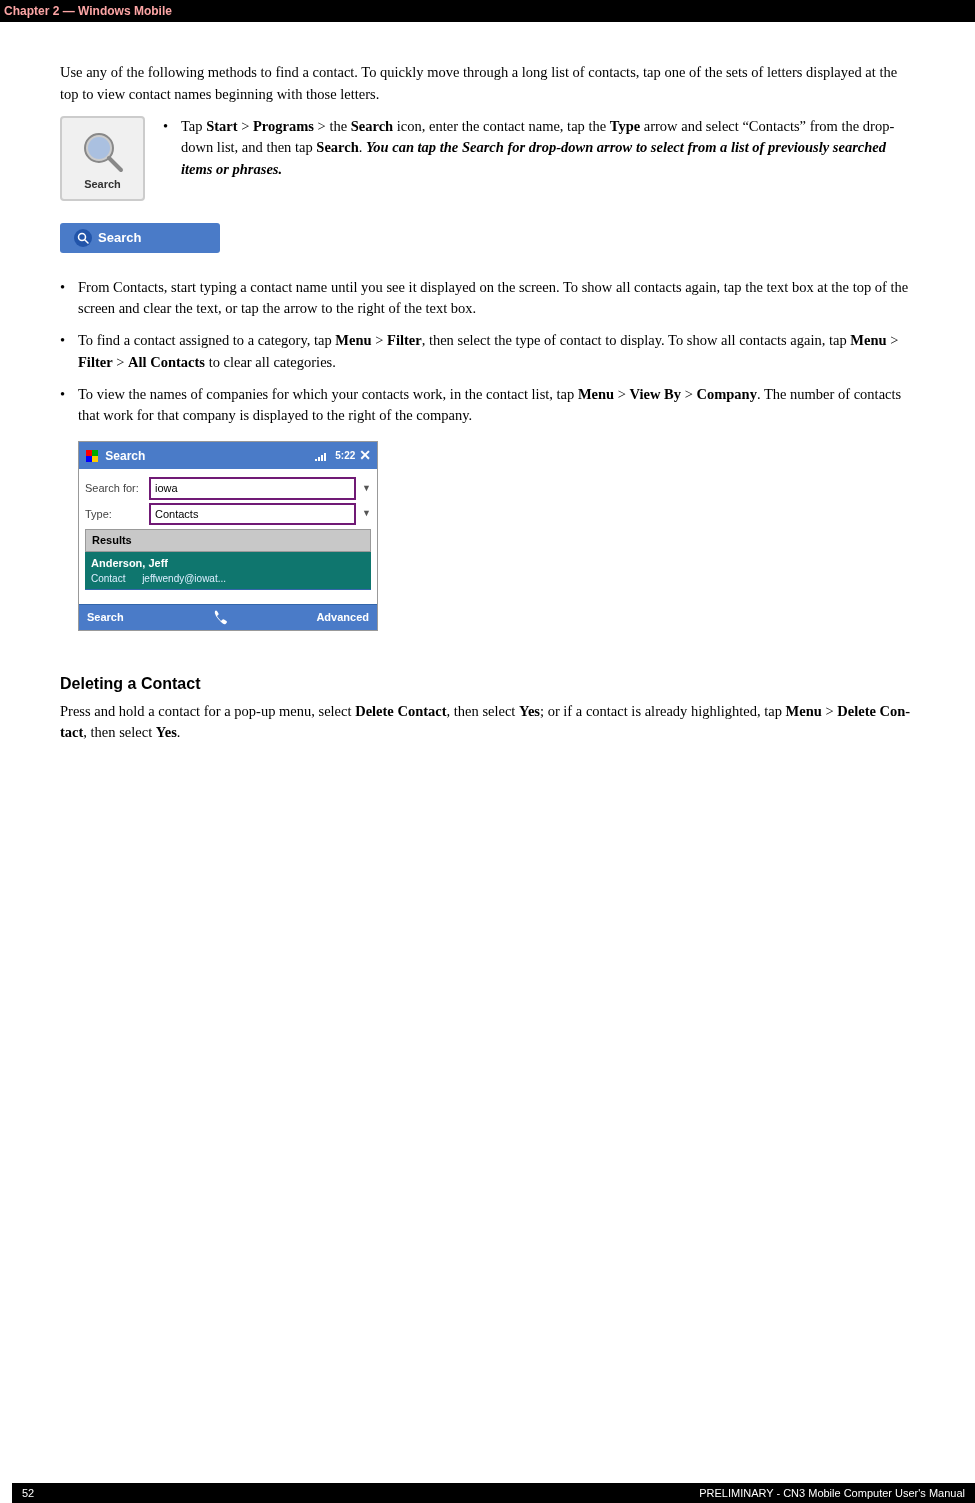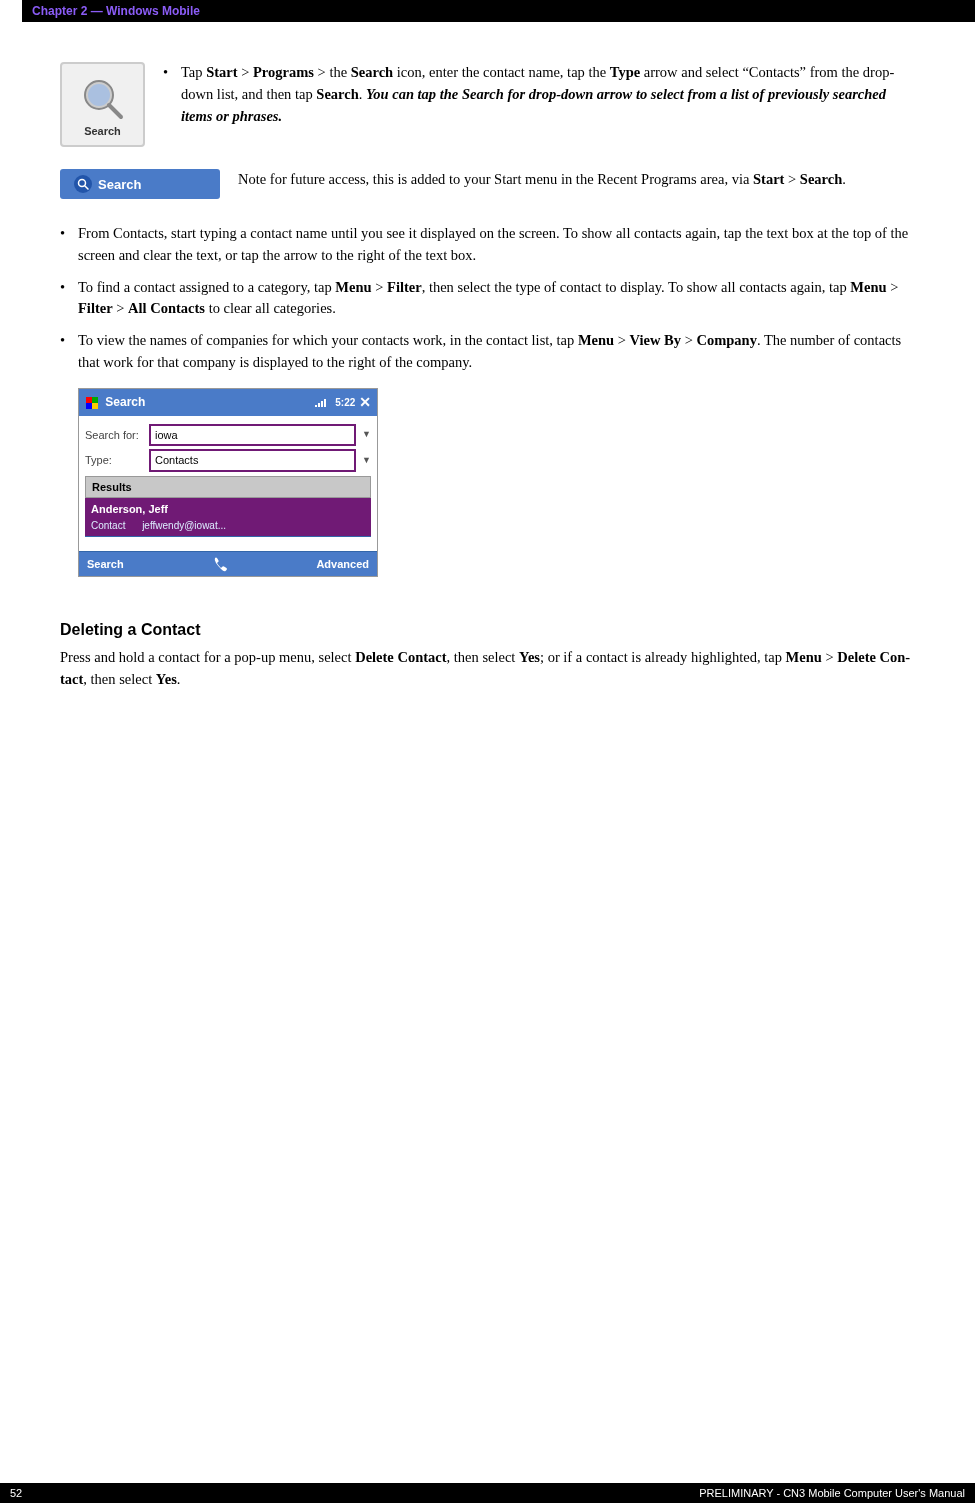--- a/index.html
+++ b/index.html
@@ -9,36 +9,35 @@
       background: #ffffff;
       color: #000000;
       width: 975px;
       min-height: 1503px;
       position: relative;
     }
 
     
     .header-bar {
       background: #000000;
-      color: #8b5cf6;
+      color: #fca5a5;
       font-family: Arial, sans-serif;
       font-size: 12px;
       font-weight: bold;
-      padding: 4px 10px;
+      padding: 4px 4px;
       display: flex;
       justify-content: space-between;
       align-items: center;
-      margin-left: 22px;
     }
 
     
     .footer-bar {
       position: absolute;
       bottom: 0;
-      left: 0;
+      left: 12px;
       right: 0;
       background: #000000;
       color: #ffffff;
       font-family: Arial, sans-serif;
       font-size: 11px;
       padding: 4px 10px;
       display: flex;
       justify-content: space-between;
       align-items: center;
     }
@@ -201,21 +200,21 @@
     .mobile-results-header {
       background: #c8c8c8;
       padding: 2px 6px;
       font-weight: bold;
       font-size: 11px;
       margin: 4px 0 0 0;
       border: 1px solid #999;
     }
 
     .mobile-result-row {
-      background: #701a75;
+      background: #0f766e;
       color: #ffffff;
       padding: 3px 6px;
       font-size: 11px;
       border-bottom: 1px solid #3366aa;
     }
 
     .mobile-result-row .result-name {
       font-weight: bold;
     }
 
@@ -267,20 +266,21 @@
 
 <div class="header-bar">
   <span>Chapter 2 — Windows Mobile</span>
 </div>
 
 <div class="page-content">
 
   <div>
 
 
+    <p>Use any of the following methods to find a contact. To quickly move through a long list of contacts, tap one of the sets of letters displayed at the top to view contact names beginning with those letters.</p>
 
     <div class="icon-text-row">
 
       <div class="icon-col">
         <div class="search-icon-box">
 
           <svg width="52" height="52" viewBox="0 0 52 52">
             <circle cx="22" cy="22" r="14" fill="#cccccc" stroke="#888" stroke-width="2"></circle>
             <circle cx="22" cy="22" r="11" fill="#aac0e0"></circle>
             <line x1="32" y1="32" x2="44" y2="44" stroke="#888" stroke-width="4" stroke-linecap="round"></line>
@@ -302,25 +302,20 @@
       <div class="icon-col">
         <div class="search-button-bar">
           <div class="btn-icon">
             <svg width="12" height="12" viewBox="0 0 12 12">
               <circle cx="5" cy="5" r="3.5" fill="none" stroke="white" stroke-width="1.5"></circle>
               <line x1="8" y1="8" x2="11" y2="11" stroke="white" stroke-width="1.5" stroke-linecap="round"></line>
             </svg>
           </div>
           <span>Search</span>
         </div>
-      </div>
-      <div class="text-col">
-        <p>
-          <span>Note for future access, this is added to your Start menu in the Recent Programs area, via </span><span class="bold">Start</span><span> &gt; </span><span class="bold">Search</span><span>.</span>
-        </p>
       </div>
     </div>
 
     <ul class="content-list">
 
       <li>From Contacts, start typing a contact name until you see it displayed on the screen. To show all contacts again, tap the text box at the top of the screen and clear the text, or tap the arrow to the right of the text box.</li>
 
       <li>
         <span>To find a contact assigned to a category, tap </span><span class="bold">Menu</span><span> &gt; </span><span class="bold">Filter</span><span>, then select the type of contact to display. To show all contacts again, tap </span><span class="bold">Menu</span><span> &gt; </span><span class="bold">Filter</span><span> &gt; </span><span class="bold">All Contacts</span><span> to clear all categories.</span>
       </li>

